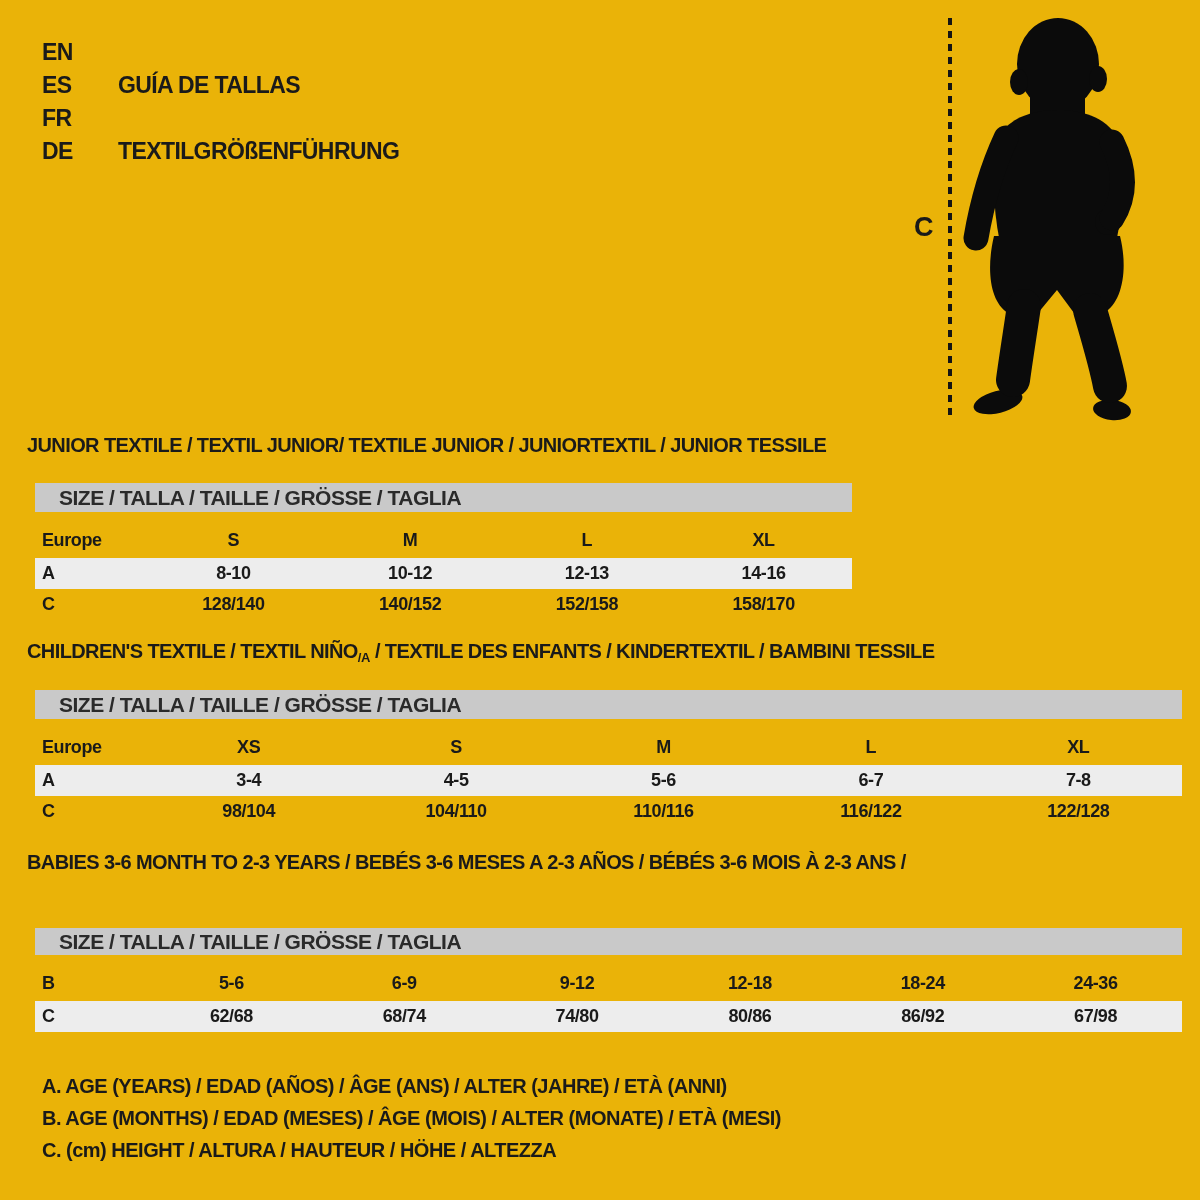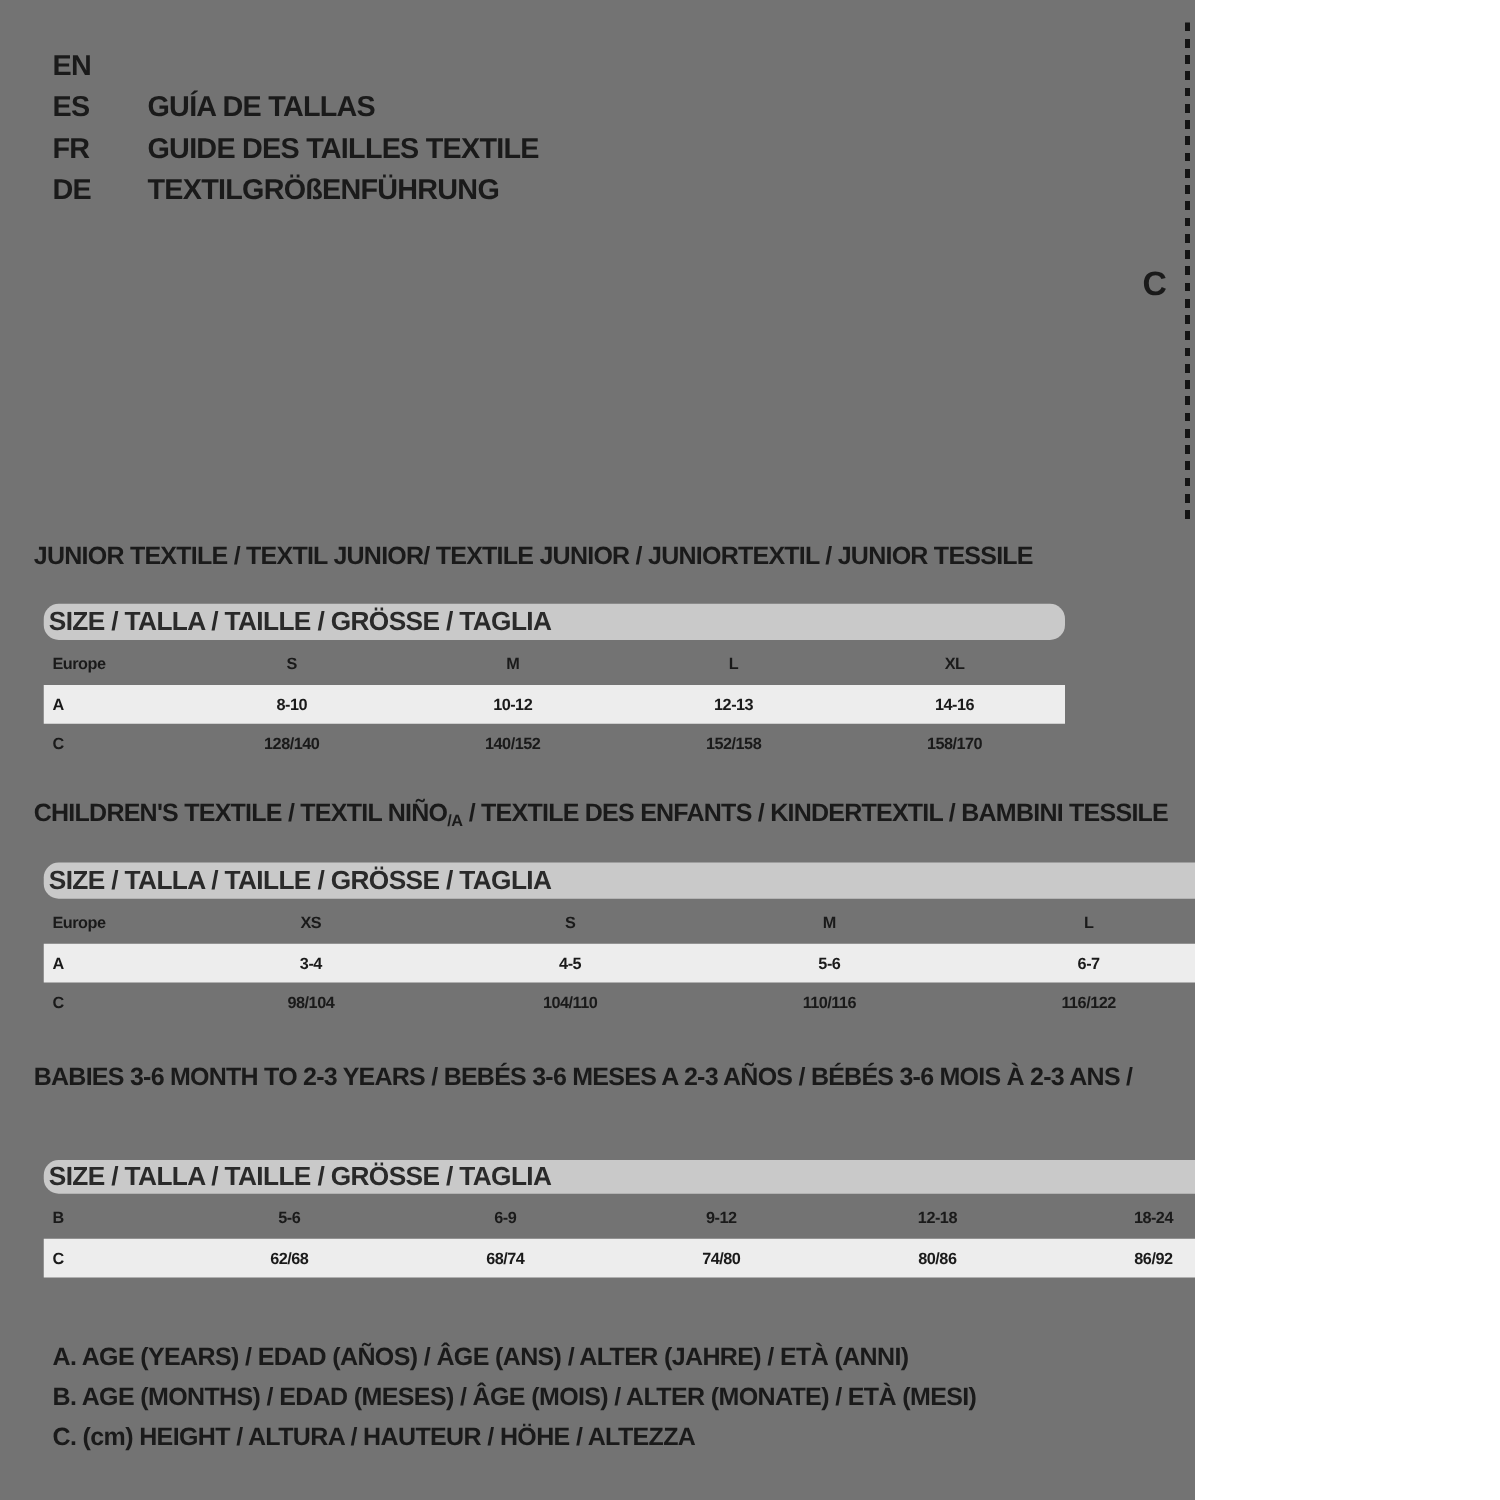--- a/index.html
+++ b/index.html
@@ -2,21 +2,21 @@
 <html><head>
 <meta charset="utf-8">
 <style>
   html,body{margin:0;padding:0;}
   body{
     width:1200px;height:1200px;background:#ffffff;
     font-family:"Liberation Sans","DejaVu Sans",sans-serif;
     color:#1a1a1a;font-weight:700;
     -webkit-font-smoothing:antialiased;
   }
-  .canvas{position:relative;width:956px;height:1200px;overflow:hidden;background:#737373;}
+  .canvas{position:relative;width:1200px;height:1200px;overflow:hidden;background:#eab308;}
 
   
   .languages{position:absolute;left:42px;top:36px;}
   .lang-row{display:flex;height:33px;align-items:center;font-size:23px;letter-spacing:-0.6px;}
   .lang-code{width:76px;}
   .lang-label{white-space:nowrap;}
 
   
   .measure-line{
     position:absolute;left:948px;top:18px;width:4px;height:402px;
@@ -29,23 +29,23 @@
   .sec-title{
     position:absolute;left:27px;font-size:20px;letter-spacing:-0.6px;white-space:nowrap;
   }
   .sub{font-size:13px;position:relative;top:4px;letter-spacing:-0.4px;}
   .two-line{line-height:33px;}
 
   
   .size-table{position:absolute;left:35px;}
   .band{
     height:29px;line-height:29px;background:#c9c9c9;color:#2a2a2a;
-    padding-left:4px;font-size:21px;letter-spacing:-0.5px;margin-bottom:1px;border-radius:12px;
-  }
-  .t-rows .t-row{display:grid;align-items:center;height:31px;font-size:13px;letter-spacing:-0.4px;}
+    padding-left:24px;font-size:21px;letter-spacing:-0.5px;margin-bottom:11px;
+  }
+  .t-rows .t-row{display:grid;align-items:center;height:31px;font-size:18px;letter-spacing:-0.4px;}
   .t-rows .t-row:first-of-type{height:35px;}
   .t-rows .t-row:nth-of-type(2){background:#ededed;}
   .t-label{padding-left:7px;text-align:left;}
   .t-cell{text-align:center;}
   .cols4 .t-row{grid-template-columns:110px repeat(4,1fr);}
   .cols5 .t-row{grid-template-columns:110px repeat(5,1fr);}
   .cols6 .t-row{grid-template-columns:110px repeat(6,1fr);}
   .w-junior{width:817px;}
   .w-full{width:1147px;}
 
@@ -64,21 +64,20 @@
         <div class="lang-code">EN</div>
       </div>
 
       <div class="lang-row">
         <div class="lang-code">ES</div>
         <div class="lang-label">GUÍA DE TALLAS</div>
       </div>
 
       <div class="lang-row">
         <div class="lang-code">FR</div>
-        <div class="lang-label">GUIDE DES TAILLES TEXTILE</div>
       </div>
 
       <div class="lang-row">
         <div class="lang-code">DE</div>
         <div class="lang-label">TEXTILGRÖßENFÜHRUNG</div>
       </div>
 
     </div>
 
   <div class="measure-line"></div>

